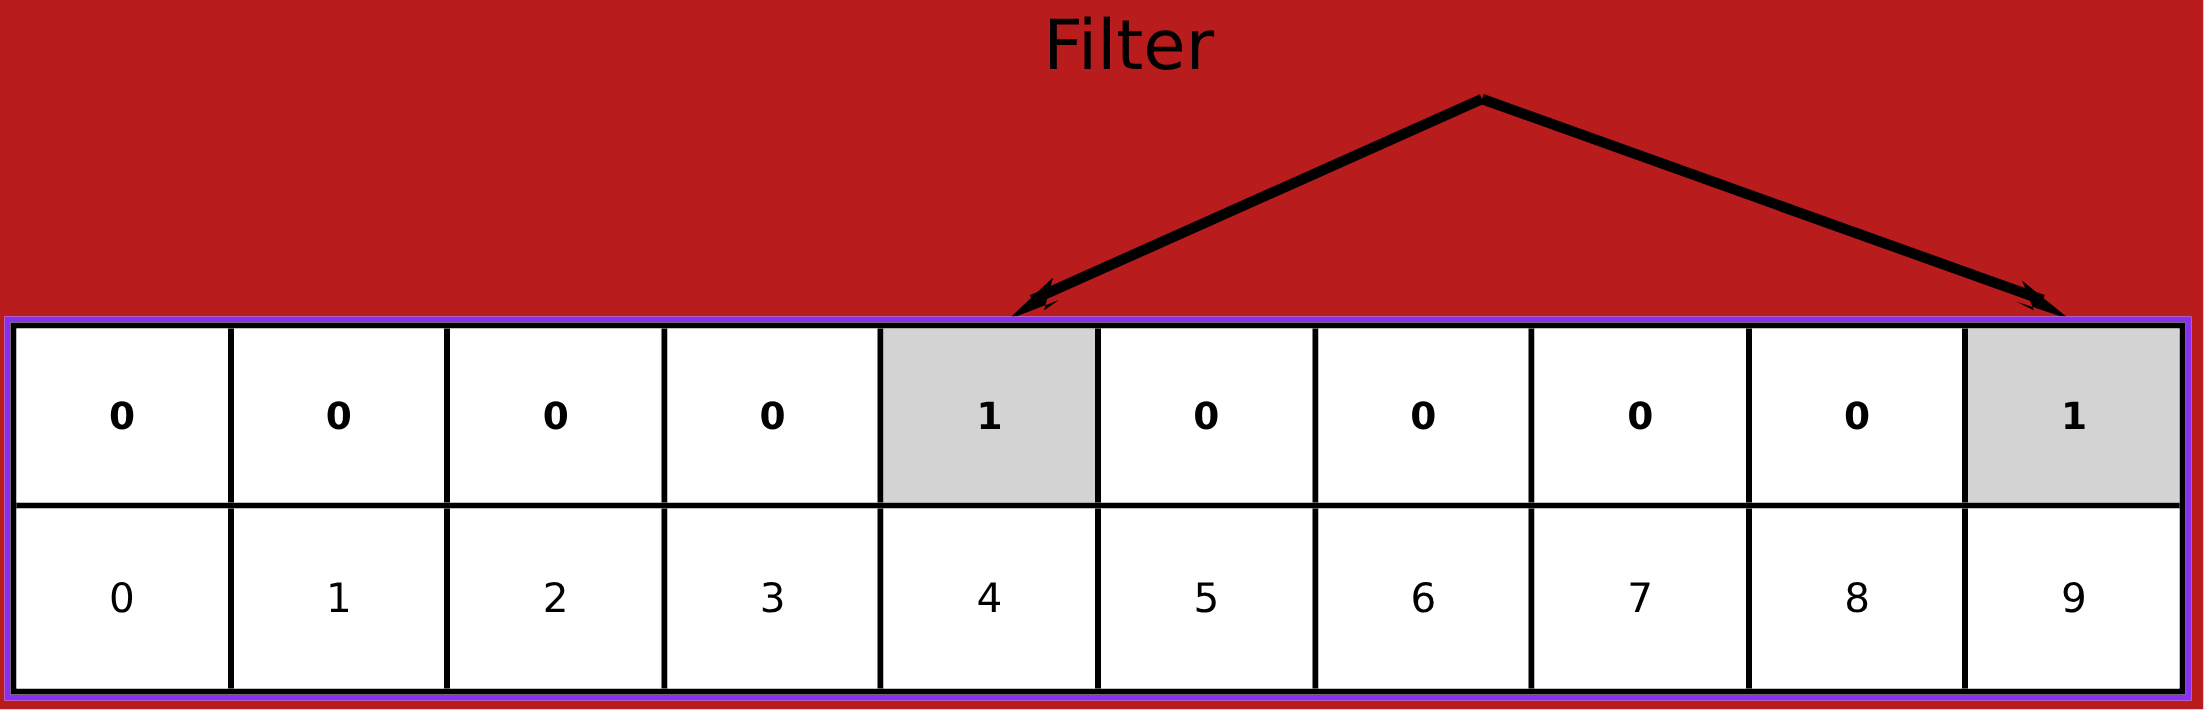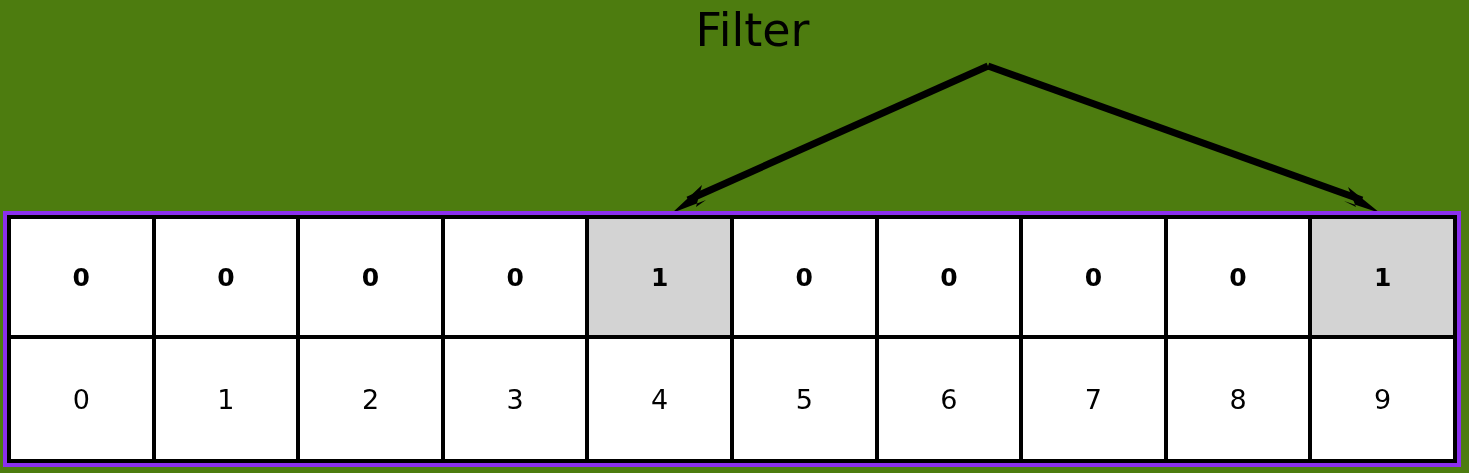--- a/index.html
+++ b/index.html
@@ -7,21 +7,21 @@
     padding: 0;
     background: #ffffff;
   }
   body {
     font-family: "DejaVu Sans", sans-serif;
   }
   #stage {
     position: relative;
     width: 1469px;
     height: 473px;
-    background: #4d7c0f;
+    background: #b91c1c;
     overflow: hidden;
   }
 
   
   #filter-label {
     position: absolute;
     left: 0;
     top: 4px;
     width: 1469px;
     text-align: center;

